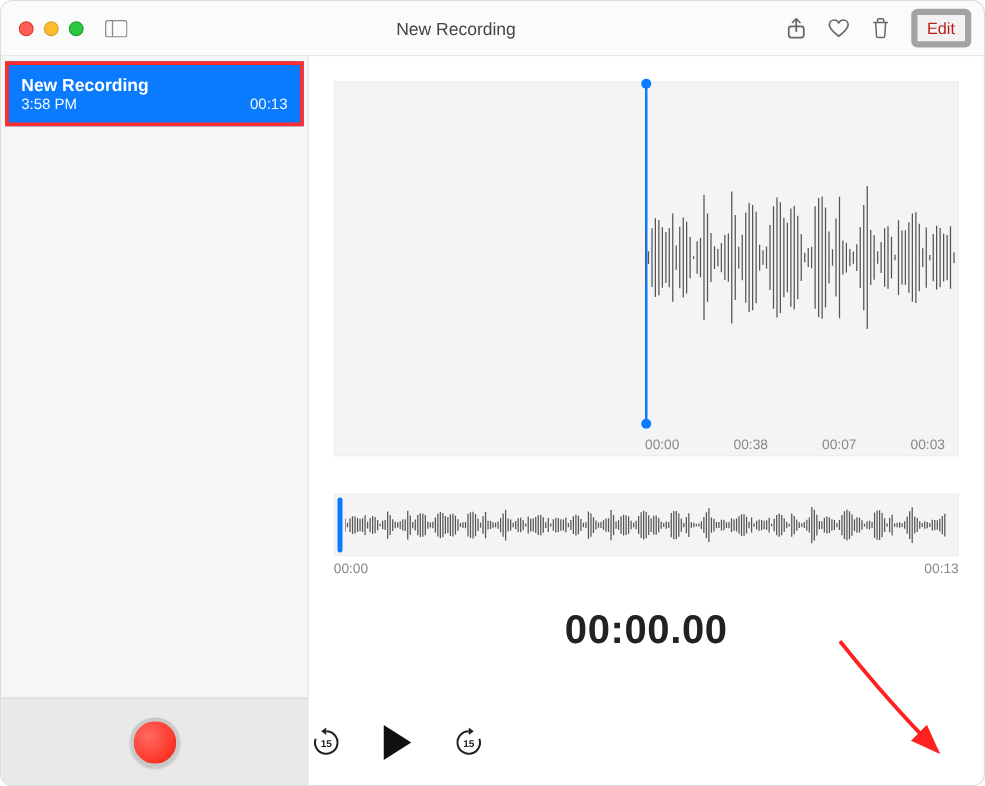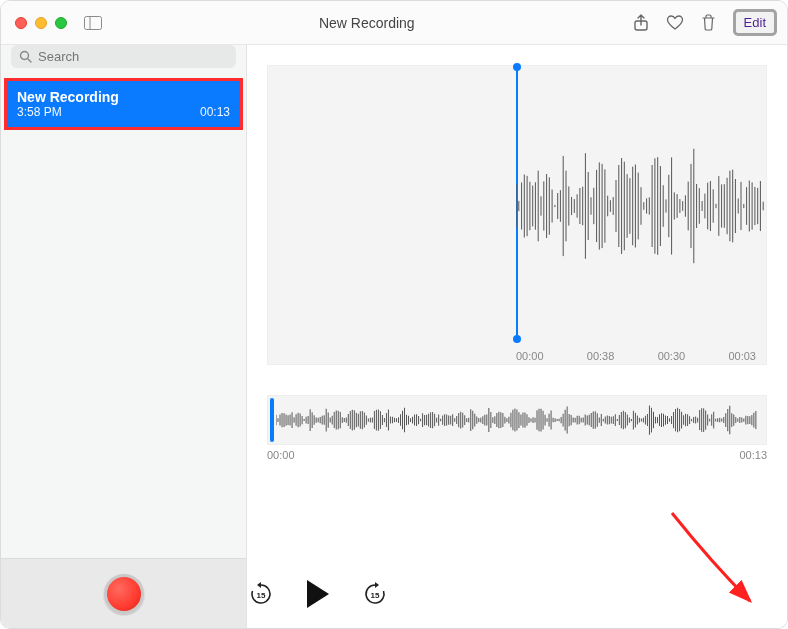--- a/index.html
+++ b/index.html
@@ -31,21 +31,21 @@
   }
   .traffic { display: flex; gap: 8px; padding-left: 4px; }
   .tl { width: 12px; height: 12px; border-radius: 50%; }
   .tl.red { background: #ff5f57; border:1px solid #e33e32;}
   .tl.yellow { background: #febc2e; border:1px solid #e0a528;}
   .tl.green { background: #28c840; border:1px solid #1fa52f;}
   .sidebar-toggle { margin-left: 16px; color: #8a8a8a; }
   .title { flex:1; text-align:center; font-size: 14px; color:#444; }
   .tb-right { display:flex; gap:14px; align-items:center; color:#666; }
   .tb-icon { width:20px; height:20px; display:flex; align-items:center; justify-content:center; cursor:pointer;}
-  .edit-btn { font-size:13px; padding:3px 8px; border-radius:5px; color:#4c1d95; background:#f2f2f2; border:3px solid #a3a3a3;}
+  .edit-btn { font-size:13px; padding:3px 8px; border-radius:5px; color:#b91c1c; background:#f2f2f2; border:5px solid #a3a3a3;}
   .body { flex:1; display:flex; overflow:hidden;}
   .sidebar {
     width: 246px;
     background: #f5f7f6;
     border-right: 1px solid #e3e3e3;
     display:flex;
     flex-direction:column;
   }
   .sb-header { text-align:center; font-weight:600; font-size:13px; padding:10px 0 8px; color:#333;}
   .search {
@@ -222,27 +222,20 @@
         <svg width="15" height="17" viewBox="0 0 15 17">
             <path d="M2 4 H13 M5 4 V2.2 C5 1.5 5.5 1 6.2 1 H8.8 C9.5 1 10 1.5 10 2.2 V4 M3.5 4 L4.2 15 C4.25 15.6 4.7 16 5.3 16 H9.7 C10.3 16 10.75 15.6 10.8 15 L11.5 4" stroke="#666" stroke-width="1.2" fill="none" stroke-linecap="round"></path>
           </svg>
       </div>
       <div class="edit-btn">Edit</div>
     </div>
   </div>
 
   <div class="body">
     <div class="sidebar">
-      <div class="search">
-        <svg width="13" height="13" viewBox="0 0 13 13">
-            <circle cx="5.5" cy="5.5" r="4" stroke="#888" stroke-width="1.4" fill="none"></circle>
-            <line x1="8.5" y1="8.5" x2="12" y2="12" stroke="#888" stroke-width="1.4" stroke-linecap="round"></line>
-          </svg>
-        <input type="text" placeholder="Search" style="">
-      </div>
       <div class="rec-item">
         <div class="ri-title">New Recording</div>
         <div class="ri-row">
           <span>3:58 PM</span>
           <span>00:13</span>
         </div>
       </div>
       <div class="sb-spacer"></div>
       <div class="rec-bar">
         <div class="rec-btn"></div>
@@ -251,36 +244,37 @@
 
     <div class="main">
       <div class="wave-zone">
         <div class="playhead"></div>
         <svg class="wave-svg" id="wave-main" preserveAspectRatio="none" viewBox="0 0 250 200">
             <path d="M0.0,78.0 L0.0,122.0 M2.8,94.9 L2.8,105.1 M5.6,76.5 L5.6,123.5 M8.3,68.5 L8.3,131.5 M11.1,69.9 L11.1,130.1 M13.9,75.8 L13.9,124.2 M16.7,79.6 L16.7,120.4 M19.4,76.3 L19.4,123.7 M22.2,64.7 L22.2,135.3 M25.0,90.3 L25.0,109.7 M27.8,75.4 L27.8,124.6 M30.6,68.0 L30.6,132.0 M33.3,71.3 L33.3,128.7 M36.1,83.5 L36.1,116.5 M38.9,98.9 L38.9,101.1 M41.7,87.0 L41.7,113.0 M44.4,84.2 L44.4,115.8 M47.2,49.9 L47.2,150.1 M50.0,64.7 L50.0,135.3 M52.8,80.4 L52.8,119.6 M55.6,90.9 L55.6,109.1 M58.3,93.1 L58.3,106.9 M61.1,88.3 L61.1,111.7 M63.9,82.0 L63.9,118.0 M66.7,80.7 L66.7,119.3 M69.4,47.2 L69.4,152.8 M72.2,66.0 L72.2,134.0 M75.0,91.3 L75.0,108.7 M77.8,81.8 L77.8,118.2 M80.6,63.9 L80.6,136.1 M83.3,56.4 L83.3,143.6 M86.1,57.9 L86.1,142.1 M88.9,63.4 L88.9,136.6 M91.7,89.7 L91.7,110.3 M94.4,94.2 L94.4,105.8 M97.2,91.1 L97.2,108.9 M100.0,74.0 L100.0,126.0 M102.8,59.0 L102.8,141.0 M105.6,52.0 L105.6,148.0 M108.3,55.7 L108.3,144.3 M111.1,68.2 L111.1,131.8 M113.9,72.2 L113.9,127.8 M116.7,60.7 L116.7,139.3 M119.4,58.5 L119.4,141.5 M122.2,66.6 L122.2,133.4 M125.0,81.2 L125.0,118.8 M127.8,96.2 L127.8,103.8 M130.6,92.4 L130.6,107.6 M133.3,91.4 L133.3,108.6 M136.1,59.0 L136.1,141.0 M138.9,52.3 L138.9,147.7 M141.7,51.1 L141.7,148.9 M144.4,60.0 L144.4,140.0 M147.2,79.2 L147.2,120.8 M150.0,93.4 L150.0,106.6 M152.8,68.8 L152.8,131.2 M155.6,51.4 L155.6,148.6 M158.3,86.4 L158.3,113.6 M161.1,88.1 L161.1,111.9 M163.9,93.1 L163.9,106.9 M166.7,95.1 L166.7,104.9 M169.4,89.3 L169.4,110.7 M172.2,75.6 L172.2,124.4 M175.0,57.9 L175.0,142.1 M177.8,42.8 L177.8,157.2 M180.6,78.0 L180.6,122.0 M183.3,82.2 L183.3,117.8 M186.1,95.0 L186.1,105.0 M188.9,87.6 L188.9,112.4 M191.7,76.6 L191.7,123.4 M194.4,75.0 L194.4,125.0 M197.2,83.3 L197.2,116.7 M200.0,97.8 L200.0,102.2 M202.8,70.1 L202.8,129.9 M205.6,78.4 L205.6,121.6 M208.3,78.2 L208.3,121.8 M211.1,71.8 L211.1,128.2 M213.9,64.7 L213.9,135.3 M216.7,63.7 L216.7,136.3 M219.4,73.0 L219.4,127.0 M222.2,92.5 L222.2,107.5 M225.0,75.9 L225.0,124.1 M227.8,97.9 L227.8,102.1 M230.6,81.1 L230.6,118.9 M233.3,74.5 L233.3,125.5 M236.1,76.3 L236.1,123.7 M238.9,80.9 L238.9,119.1 M241.7,81.9 L241.7,118.1 M244.4,75.0 L244.4,125.0 M247.2,95.7 L247.2,104.3 " stroke="#555" stroke-width="1"></path>
           </svg>
         <div class="tick-row">
           <span>00:00</span>
           <span>00:38</span>
-          <span>00:30</span>
+          <span>00:07</span>
           <span>00:03</span>
         </div>
       </div>
 
       <div class="overview">
         <div class="ov-cursor"></div>
         <svg class="ov-svg" id="wave-ov" preserveAspectRatio="none" viewBox="0 0 480 36">
             <path d="M0.0,12.8 L0.0,23.2 M2.0,16.2 L2.0,19.8 M4.0,12.5 L4.0,23.5 M6.0,10.9 L6.0,25.1 M8.0,11.2 L8.0,24.8 M10.0,12.4 L10.0,23.6 M12.0,13.1 L12.0,22.9 M14.0,12.5 L14.0,23.5 M16.0,10.1 L16.0,25.9 M18.0,15.3 L18.0,20.7 M20.0,12.3 L20.0,23.7 M22.0,10.8 L22.0,25.2 M24.0,11.5 L24.0,24.5 M26.0,13.9 L26.0,22.1 M28.0,17.0 L28.0,19.0 M30.0,14.6 L30.0,21.4 M32.0,14.0 L32.0,22.0 M34.0,7.2 L34.0,28.8 M36.0,10.1 L36.0,25.9 M38.0,13.3 L38.0,22.7 M40.0,15.4 L40.0,20.6 M42.0,15.8 L42.0,20.2 M44.0,14.9 L44.0,21.1 M46.0,13.6 L46.0,22.4 M48.0,13.3 L48.0,22.7 M50.0,6.6 L50.0,29.4 M52.0,10.4 L52.0,25.6 M54.0,15.5 L54.0,20.5 M56.0,13.6 L56.0,22.4 M58.0,10.0 L58.0,26.0 M60.0,8.5 L60.0,27.5 M62.0,8.8 L62.0,27.2 M64.0,9.9 L64.0,26.1 M66.0,15.1 L66.0,20.9 M68.0,16.0 L68.0,20.0 M70.0,15.4 L70.0,20.6 M72.0,12.0 L72.0,24.0 M74.0,9.0 L74.0,27.0 M76.0,7.6 L76.0,28.4 M78.0,8.3 L78.0,27.7 M80.0,10.8 L80.0,25.2 M82.0,11.6 L82.0,24.4 M84.0,9.3 L84.0,26.7 M86.0,8.9 L86.0,27.1 M88.0,10.5 L88.0,25.5 M90.0,13.4 L90.0,22.6 M92.0,16.4 L92.0,19.6 M94.0,15.7 L94.0,20.3 M96.0,15.5 L96.0,20.5 M98.0,9.0 L98.0,27.0 M100.0,7.7 L100.0,28.3 M102.0,7.4 L102.0,28.6 M104.0,9.2 L104.0,26.8 M106.0,13.0 L106.0,23.0 M108.0,15.9 L108.0,20.1 M110.0,11.0 L110.0,25.0 M112.0,7.5 L112.0,28.5 M114.0,14.5 L114.0,21.5 M116.0,14.8 L116.0,21.2 M118.0,15.8 L118.0,20.2 M120.0,16.2 L120.0,19.8 M122.0,15.1 L122.0,20.9 M124.0,12.3 L124.0,23.7 M126.0,8.8 L126.0,27.2 M128.0,5.8 L128.0,30.2 M130.0,12.8 L130.0,23.2 M132.0,13.6 L132.0,22.4 M134.0,16.2 L134.0,19.8 M136.0,14.7 L136.0,21.3 M138.0,12.5 L138.0,23.5 M140.0,12.2 L140.0,23.8 M142.0,13.9 L142.0,22.1 M144.0,16.8 L144.0,19.2 M146.0,11.2 L146.0,24.8 M148.0,12.9 L148.0,23.1 M150.0,12.8 L150.0,23.2 M152.0,11.6 L152.0,24.4 M154.0,10.1 L154.0,25.9 M156.0,9.9 L156.0,26.1 M158.0,11.8 L158.0,24.2 M160.0,15.7 L160.0,20.3 M162.0,12.4 L162.0,23.6 M164.0,16.8 L164.0,19.2 M166.0,13.4 L166.0,22.6 M168.0,12.1 L168.0,23.9 M170.0,12.5 L170.0,23.5 M172.0,13.4 L172.0,22.6 M174.0,13.6 L174.0,22.4 M176.0,12.2 L176.0,23.8 M178.0,16.3 L178.0,19.7 M180.0,14.0 L180.0,22.0 M182.0,10.9 L182.0,25.1 M184.0,9.7 L184.0,26.3 M186.0,10.6 L186.0,25.4 M188.0,13.2 L188.0,22.8 M190.0,16.2 L190.0,19.8 M192.0,15.7 L192.0,20.3 M194.0,7.1 L194.0,28.9 M196.0,8.8 L196.0,27.2 M198.0,11.7 L198.0,24.3 M200.0,14.4 L200.0,21.6 M202.0,15.9 L202.0,20.1 M204.0,15.6 L204.0,20.4 M206.0,14.1 L206.0,21.9 M208.0,12.7 L208.0,23.3 M210.0,12.5 L210.0,23.5 M212.0,6.0 L212.0,30.0 M214.0,10.0 L214.0,26.0 M216.0,15.1 L216.0,20.9 M218.0,14.2 L218.0,21.8 M220.0,11.0 L220.0,25.0 M222.0,9.8 L222.0,26.2 M224.0,10.1 L224.0,25.9 M226.0,11.0 L226.0,25.0 M228.0,14.6 L228.0,21.4 M230.0,16.2 L230.0,19.8 M232.0,14.6 L232.0,21.4 M234.0,10.8 L234.0,25.2 M236.0,7.8 L236.0,28.2 M238.0,6.5 L238.0,29.5 M240.0,7.5 L240.0,28.5 M242.0,10.1 L242.0,25.9 M244.0,12.5 L244.0,23.5 M246.0,10.5 L246.0,25.5 M248.0,10.4 L248.0,25.6 M250.0,12.3 L250.0,23.7 M252.0,15.1 L252.0,20.9 M254.0,16.4 L254.0,19.6 M256.0,15.1 L256.0,20.9 M258.0,15.6 L258.0,20.4 M260.0,8.3 L260.0,27.7 M262.0,6.8 L262.0,29.2 M264.0,6.7 L264.0,29.3 M266.0,8.7 L266.0,27.3 M268.0,12.7 L268.0,23.3 M270.0,16.3 L270.0,19.7 M272.0,11.6 L272.0,24.4 M274.0,8.5 L274.0,27.5 M276.0,15.8 L276.0,20.2 M278.0,16.2 L278.0,19.8 M280.0,17.0 L280.0,19.0 M282.0,16.8 L282.0,19.2 M284.0,14.9 L284.0,21.1 M286.0,11.6 L286.0,24.4 M288.0,7.7 L288.0,28.3 M290.0,4.6 L290.0,31.4 M292.0,11.9 L292.0,24.1 M294.0,12.9 L294.0,23.1 M296.0,15.5 L296.0,20.5 M298.0,15.6 L298.0,20.4 M300.0,13.7 L300.0,22.3 M302.0,13.8 L302.0,22.2 M304.0,15.7 L304.0,20.3 M306.0,15.5 L306.0,20.5 M308.0,12.5 L308.0,23.5 M310.0,13.5 L310.0,22.5 M312.0,12.8 L312.0,23.2 M314.0,11.0 L314.0,25.0 M316.0,9.4 L316.0,26.6 M318.0,9.3 L318.0,26.7 M320.0,11.3 L320.0,24.7 M322.0,15.4 L322.0,20.6 M324.0,12.0 L324.0,24.0 M326.0,16.6 L326.0,19.4 M328.0,14.5 L328.0,21.5 M330.0,13.5 L330.0,22.5 M332.0,13.9 L332.0,22.1 M334.0,14.6 L334.0,21.4 M336.0,14.2 L336.0,21.8 M338.0,12.1 L338.0,23.9 M340.0,17.0 L340.0,19.0 M342.0,13.0 L342.0,23.0 M344.0,9.9 L344.0,26.1 M346.0,8.8 L346.0,27.2 M348.0,9.9 L348.0,26.1 M350.0,12.5 L350.0,23.5 M352.0,15.4 L352.0,20.6 M354.0,16.9 L354.0,19.1 M356.0,8.7 L356.0,27.3 M358.0,10.7 L358.0,25.3 M360.0,13.5 L360.0,22.5 M362.0,15.7 L362.0,20.3 M364.0,16.5 L364.0,19.5 M366.0,15.6 L366.0,20.4 M368.0,13.7 L368.0,22.3 M370.0,12.0 L370.0,24.0 M372.0,3.5 L372.0,32.5 M374.0,5.7 L374.0,30.3 M376.0,9.8 L376.0,26.2 M378.0,14.7 L378.0,21.3 M380.0,14.9 L380.0,21.1 M382.0,12.1 L382.0,23.9 M384.0,11.2 L384.0,24.8 M386.0,11.7 L386.0,24.3 M388.0,13.4 L388.0,22.6 M390.0,14.0 L390.0,22.0 M392.0,16.3 L392.0,19.7 M394.0,14.0 L394.0,22.0 M396.0,9.9 L396.0,26.1 M398.0,6.9 L398.0,29.1 M400.0,5.8 L400.0,30.2 M402.0,6.9 L402.0,29.1 M404.0,9.6 L404.0,26.4 M406.0,13.3 L406.0,22.7 M408.0,11.8 L408.0,24.2 M410.0,12.1 L410.0,23.9 M412.0,14.2 L412.0,21.8 M414.0,16.9 L414.0,19.1 M416.0,15.0 L416.0,21.0 M418.0,14.5 L418.0,21.5 M420.0,15.6 L420.0,20.4 M422.0,8.0 L422.0,28.0 M424.0,6.3 L424.0,29.7 M426.0,6.2 L426.0,29.8 M428.0,8.4 L428.0,27.6 M430.0,12.5 L430.0,23.5 M432.0,16.6 L432.0,19.4 M434.0,12.3 L434.0,23.7 M436.0,9.7 L436.0,26.3 M438.0,16.7 L438.0,19.3 M440.0,16.2 L440.0,19.8 M442.0,15.8 L442.0,20.2 M444.0,16.5 L444.0,19.5 M446.0,15.0 L446.0,21.0 M448.0,11.1 L448.0,24.9 M450.0,6.9 L450.0,29.1 M452.0,3.8 L452.0,32.2 M454.0,11.2 L454.0,24.8 M456.0,12.4 L456.0,23.6 M458.0,15.0 L458.0,21.0 M460.0,16.4 L460.0,19.6 M462.0,15.0 L462.0,21.0 M464.0,15.5 L464.0,20.5 M466.0,16.4 L466.0,19.6 M468.0,13.7 L468.0,22.3 M470.0,13.9 L470.0,22.1 M472.0,14.2 L472.0,21.8 M474.0,12.9 L474.0,23.1 M476.0,10.7 L476.0,25.3 M478.0,9.0 L478.0,27.0 " stroke="#555" stroke-width="1"></path>
           </svg>
       </div>
       <div class="ov-times">
         <span>00:00</span>
         <span>00:13</span>
       </div>
 
+      <div class="big-time">00:00.00</div>
 
       <div class="controls">
         <div class="skip">
           <svg width="26" height="26" viewBox="0 0 26 26">
               <path d="M13 4 A9 9 0 1 1 4.5 10" stroke="#222" stroke-width="1.6" fill="none"></path>
               <path d="M13 1 L13 7 L9 4 Z" fill="#222"></path>
               <text x="13" y="16.5" font-size="8" text-anchor="middle" fill="#222" font-weight="600">15</text>
             </svg>
         </div>
         <div class="play"></div>

